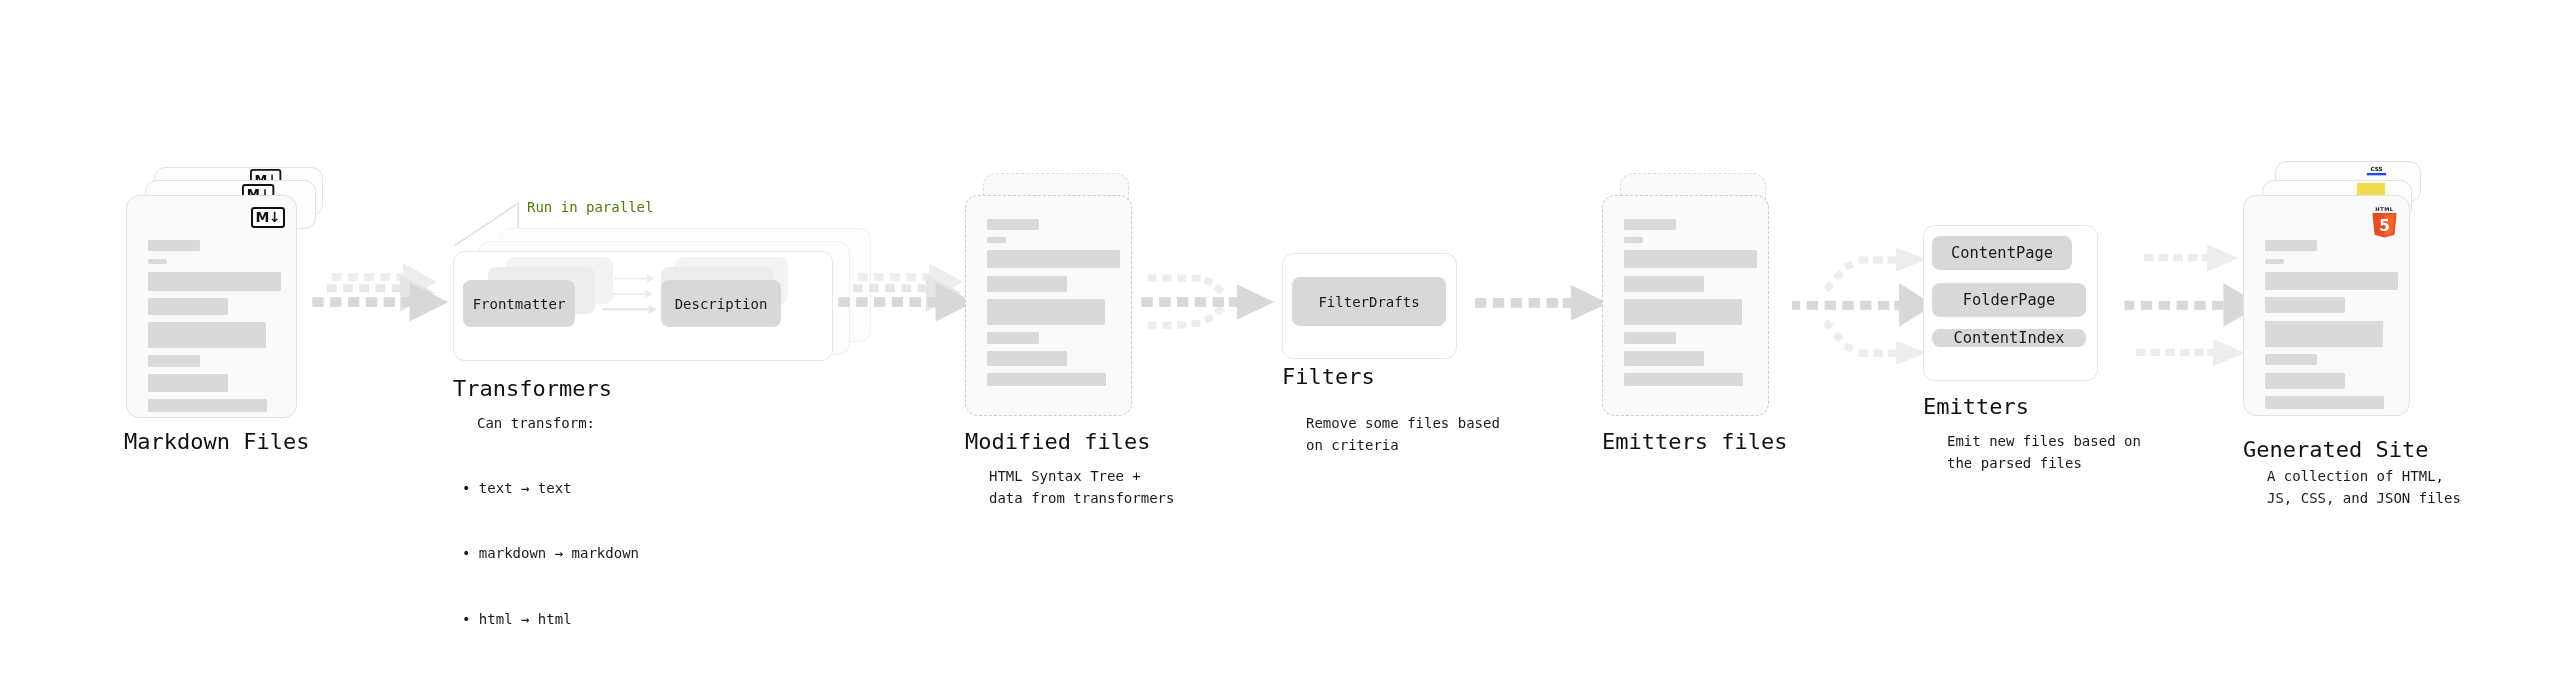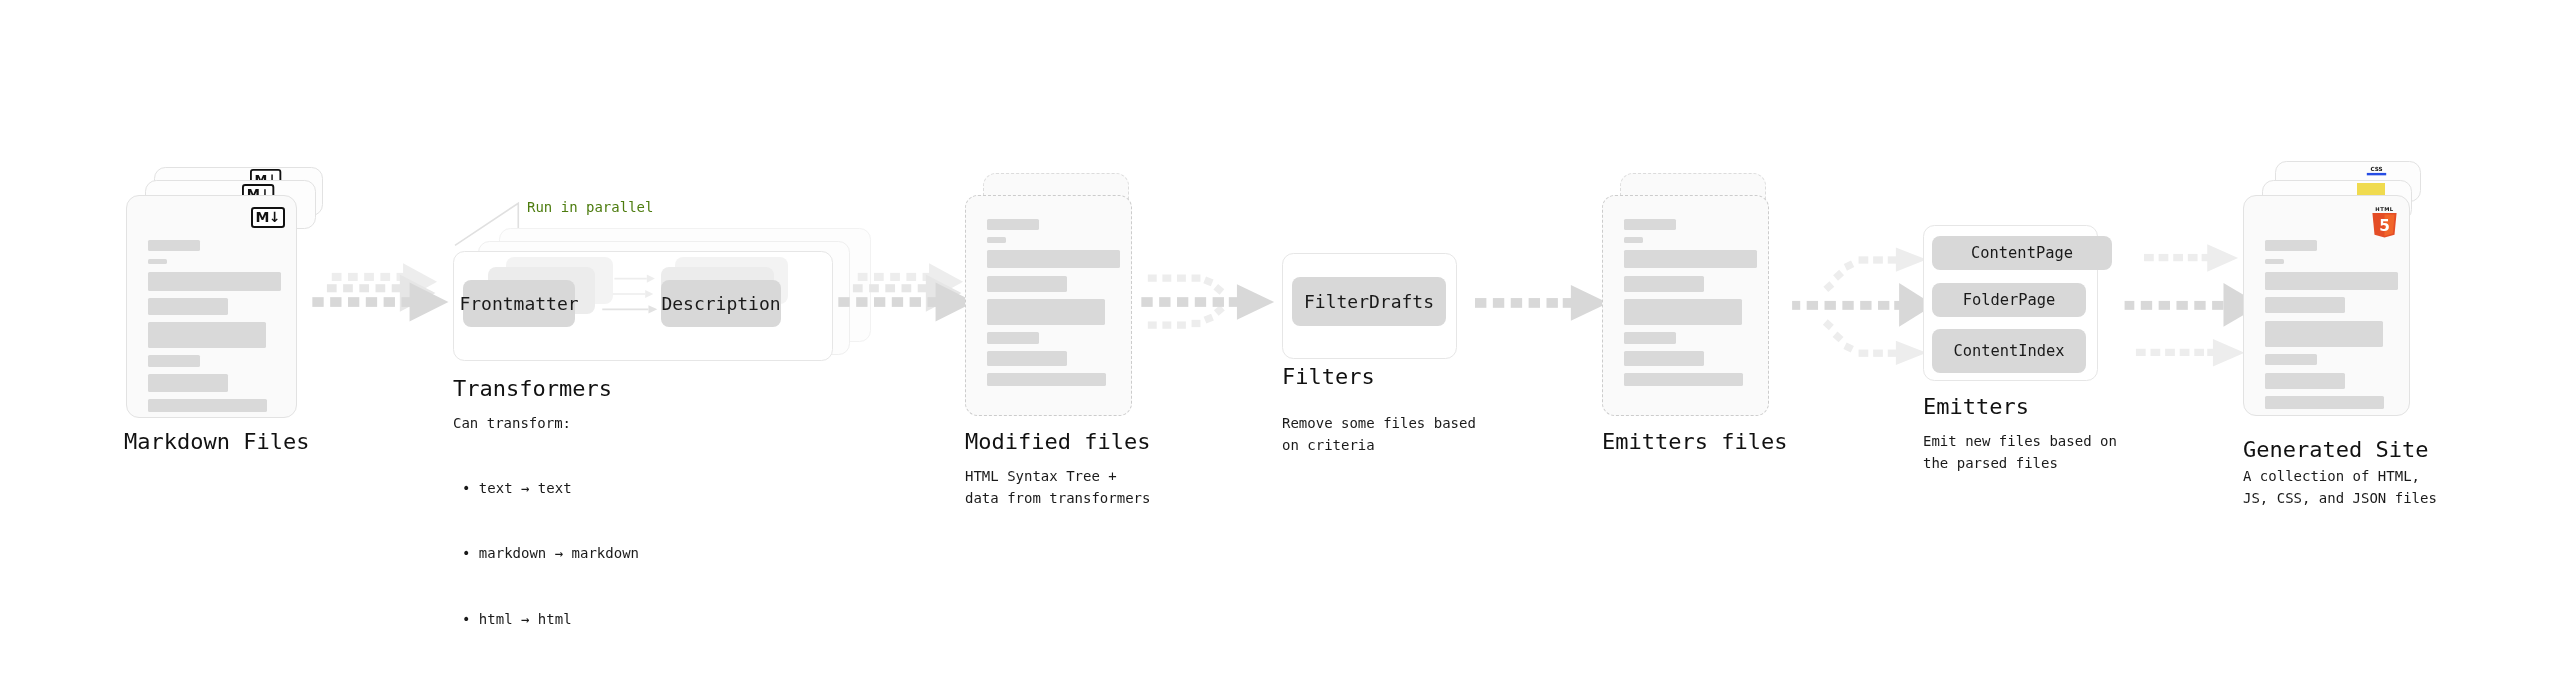--- a/index.html
+++ b/index.html
@@ -46,41 +46,42 @@
     border-radius:11.4px;
     background:#ffffff;
   }
   .groupbox.faded { border-color:#f0f0f0; background:#fdfdfd; }
   .chip {
     position:absolute;
     background:#d8d8d8;
     border-radius:8.1px;
     display:flex; align-items:center; justify-content:center;
     font-family:"DejaVu Sans Mono","Liberation Mono",monospace;
-    font-size:18px; color:#1a1a1a; white-space:nowrap;
+    font-size:14px; color:#1a1a1a; white-space:nowrap;
   }
   .chip.faded1 { background:#ececec; color:transparent; }
   .chip.faded2 { background:#f3f3f3; color:transparent; }
 
   
   .title {
     position:absolute;
     font-family:"DejaVu Sans Mono","Liberation Mono",monospace;
     font-size:22px;
     color:#111;
     white-space:nowrap;
     letter-spacing:0px;
   }
   .sub {
     position:absolute;
     font-family:"DejaVu Sans Mono","Liberation Mono",monospace;
     font-size:14px;
     line-height:1.55;
     color:#1a1a1a;
     white-space:pre;
+    margin-left:24px;
   }
   .parallel-label {
     position:absolute;
     font-family:"DejaVu Sans Mono","Liberation Mono",monospace;
     font-size:14px;
     color:#4d7c0f;
     white-space:nowrap;
   }
   .bullets { margin:0; padding:0; list-style:none; }
   .bullets li { white-space:pre; }
@@ -324,23 +325,23 @@
         <rect x="72" y="80" width="14" height="11"></rect>
       <rect x="94" y="80" width="14" height="11"></rect>
         <rect x="116" y="80" width="14" height="11"></rect>
       <rect x="136" y="80" width="10" height="11"></rect>
       <polygon points="142,58 185,85 142,112"></polygon>
     </g>
   </svg>
 
   <div class="node">
     <div class="groupbox" style="left:1923px; top:225px; width:175px; height:156px;"></div>
-    <div class="chip" style="left:1932px; top:236px; width:180px; height:34px; font-size:15.4px;">ContentPage</div>
+    <div class="chip" style="left:1932px; top:236px; width:140px; height:34px; font-size:15.4px;">ContentPage</div>
     <div class="chip" style="left:1932px; top:283px; width:154px; height:34px; font-size:15.4px;">FolderPage</div>
-    <div class="chip" style="left:1932px; top:329px; width:154px; height:44px; font-size:15.4px;">ContentIndex</div>
+    <div class="chip" style="left:1932px; top:329px; width:154px; height:18px; font-size:15.4px;">ContentIndex</div>
     <div class="title" style="left:1923px; top:394px;">Emitters</div>
     <div class="sub" style="left:1923px; top:431px;">Emit new files based on
 the parsed files</div>
   </div>
 
   <svg class="node" style="left:2110px; top:236px; width:154px; height:142px;" viewBox="0 0 190 175" width="154" height="142">
     <g fill="#ededed">
       <rect x="42" y="22" width="12" height="9"></rect>
         <rect x="60" y="22" width="12" height="9"></rect>
       <rect x="78" y="22" width="12" height="9"></rect>

